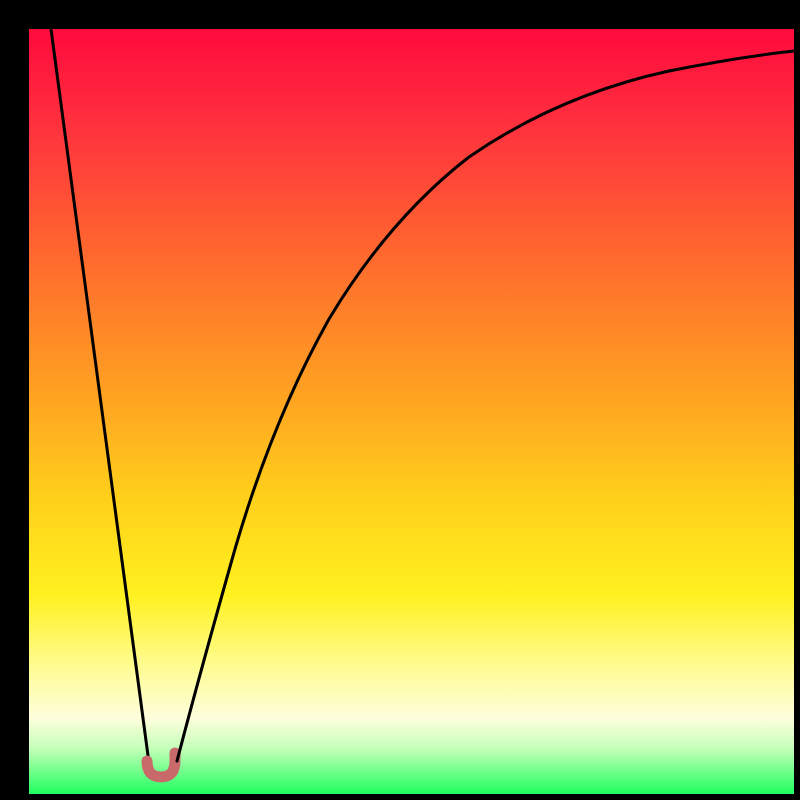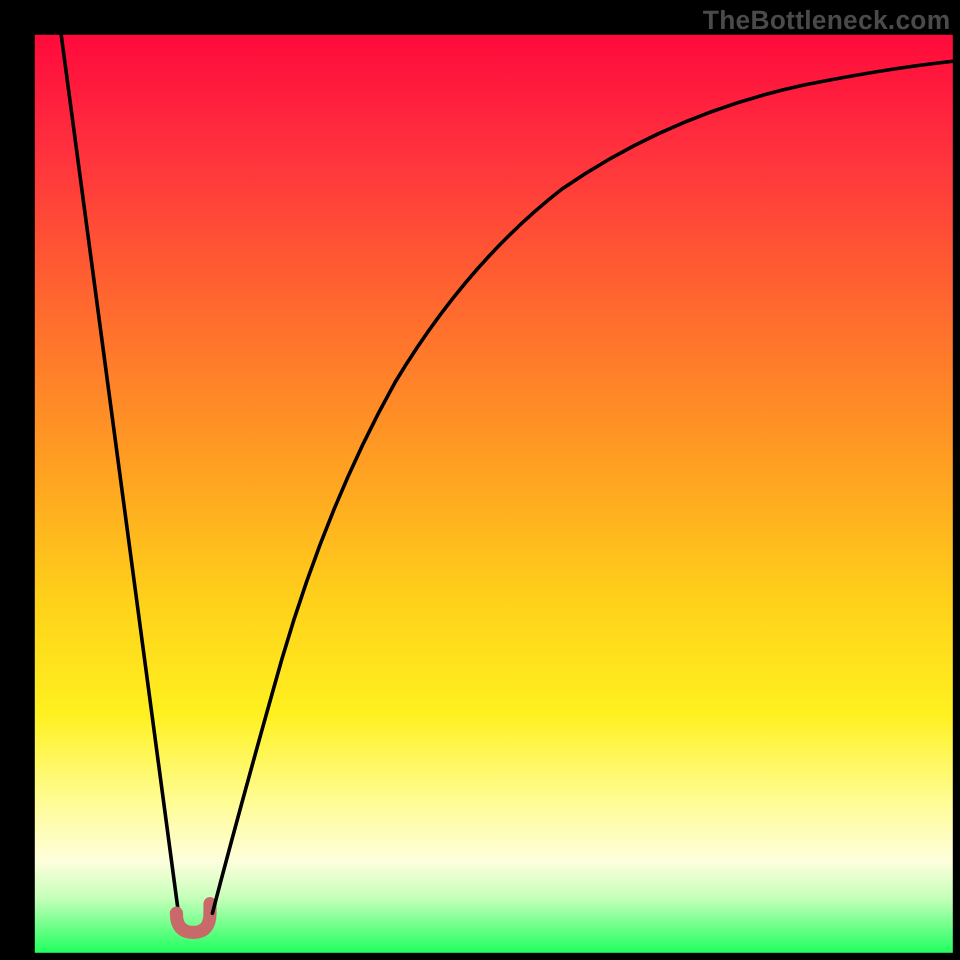--- a/index.html
+++ b/index.html
@@ -77,15 +77,14 @@
       <path d="M 148 732
                Q 172 640 206 520
                Q 244 390 300 290
                Q 360 190 440 128
                Q 530 66 640 42
                Q 710 28 765 22" fill="none" stroke="#000" stroke-width="3" stroke-linecap="round"></path>
     </svg>
 
   </div>
 
-  <div class="watermark">TheBottleneck.com</div>
 
 </div>
 
 </body></html>

